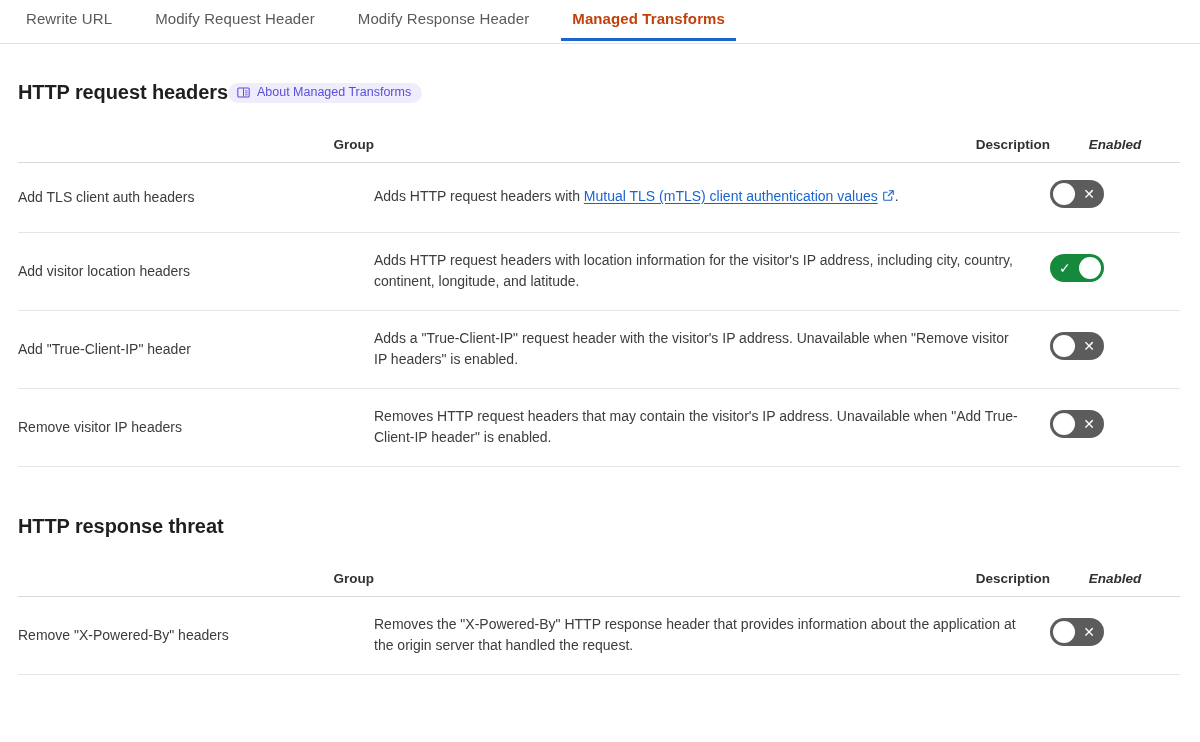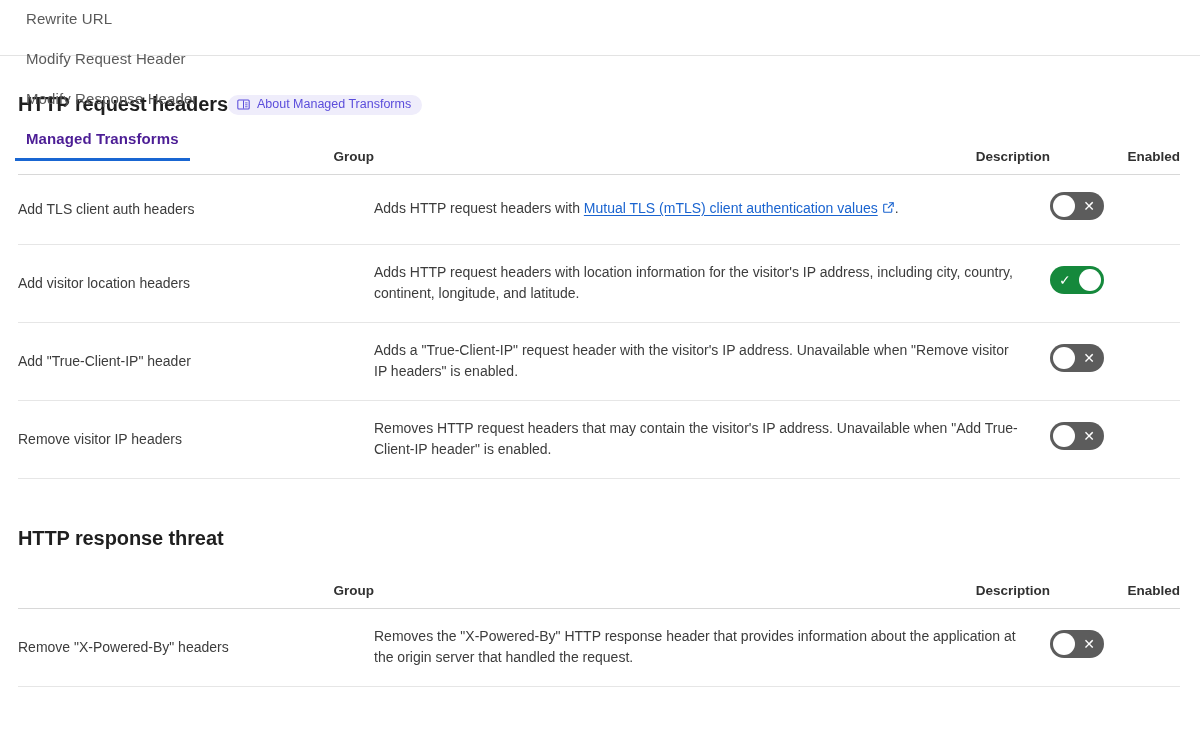--- a/index.html
+++ b/index.html
@@ -12,40 +12,39 @@
     height: 742px;
     overflow: hidden;
     font-family: "Liberation Sans", sans-serif;
     color: #313131;
     -webkit-font-smoothing: antialiased;
   }
 
   
   .tabbar {
     position: relative;
-    height: 56px;
+    height: 44px;
     border-bottom: 1px solid #e3e3e3;
     display: flex;
     align-items: flex-start;
     padding-left: 26px;
     box-sizing: border-box;
-    flex-direction: column;
   }
   .tab {
     position: relative;
     font-size: 15px;
     color: #5a5a5a;
     padding: 10px 0 13px 0;
     margin-right: 43px;
     white-space: nowrap;
     cursor: pointer;
     letter-spacing: 0.1px;
   }
   .tab.active {
-    color: #4c1d95;
+    color: #c2410c;
     font-weight: 600;
   }
   .tab.active::after {
     content: "";
     position: absolute;
     left: -11px;
     right: -11px;
     bottom: -1px;
     height: 3px;
     background: #1966d2;
@@ -103,21 +102,21 @@
     font-size: 14px;
     color: #3c3c3c;
     border-bottom: 1px solid #e6e6e6;
     vertical-align: middle;
     padding: 17px 0 18px 0;
     line-height: 1.5;
   }
   table.mt td.group { padding-right: 16px; }
   table.mt td.desc  { padding-right: 30px; }
   table.mt td.en    { text-align: left; }
-  table.mt th.en    { text-align: right; }
+  table.mt th.en    { text-align: center; font-style: italic; }
 
   .desc-text { max-width: 690px; }
 
   a.ext {
     color: #1a64d0;
     text-decoration: underline;
     text-underline-offset: 2px;
   }
   .ext-icon {
     display: inline-block;

